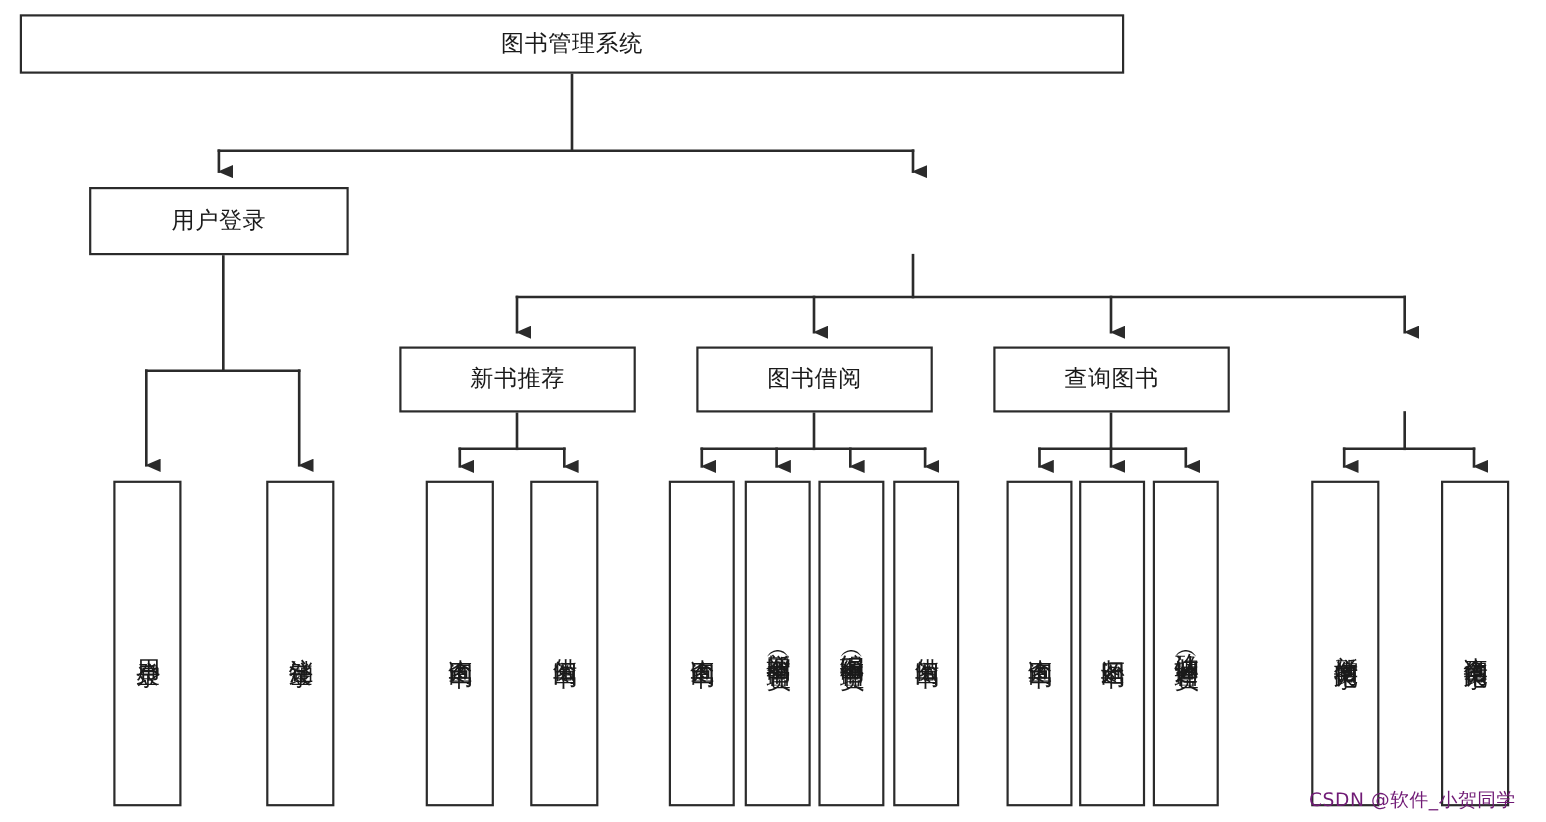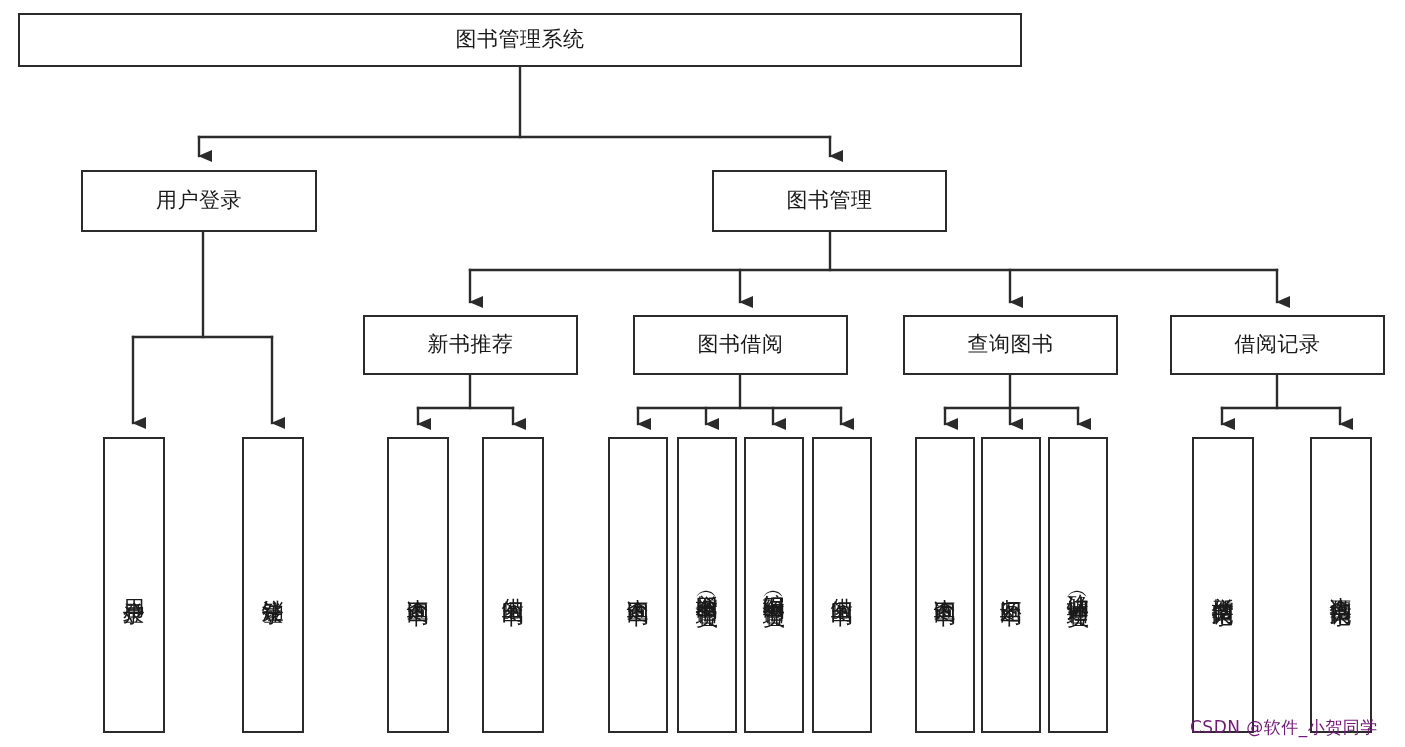--- a/index.html
+++ b/index.html
@@ -115,35 +115,29 @@
     </g>
   </svg>
 
   <div class="node horiz" style="left: 18px; top: 13px; width: 1004px; height: 54px;">
     <span>图书管理系统</span>
   </div>
 
   <div class="node horiz" style="left: 81px; top: 170px; width: 236px; height: 62px;">
     <span>用户登录</span>
   </div>
-  <div class="node horiz" style="left: 712px; top: 170px; width: 235px; height: 62px;">
-    <span>图书管理</span>
-  </div>
 
   <div class="node horiz" style="left: 633px; top: 315px; width: 215px; height: 60px;">
     <span>图书借阅</span>
   </div>
   <div class="node horiz" style="left: 363px; top: 315px; width: 215px; height: 60px;">
     <span>新书推荐</span>
   </div>
   <div class="node horiz" style="left: 903px; top: 315px; width: 215px; height: 60px;">
     <span>查询图书</span>
-  </div>
-  <div class="node horiz" style="left: 1170px; top: 315px; width: 215px; height: 60px;">
-    <span>借阅记录</span>
   </div>
 
   <div class="node vert" style="left: 103px; top: 437px; width: 62px; height: 296px;">
     <span class="vlabel">用户登录</span>
   </div>
   <div class="node vert" style="left: 242px; top: 437px; width: 62px; height: 296px;">
     <span class="vlabel">注销登录</span>
   </div>
   <div class="node vert" style="left: 387px; top: 437px; width: 62px; height: 296px;">
     <span class="vlabel">查询图书</span>

